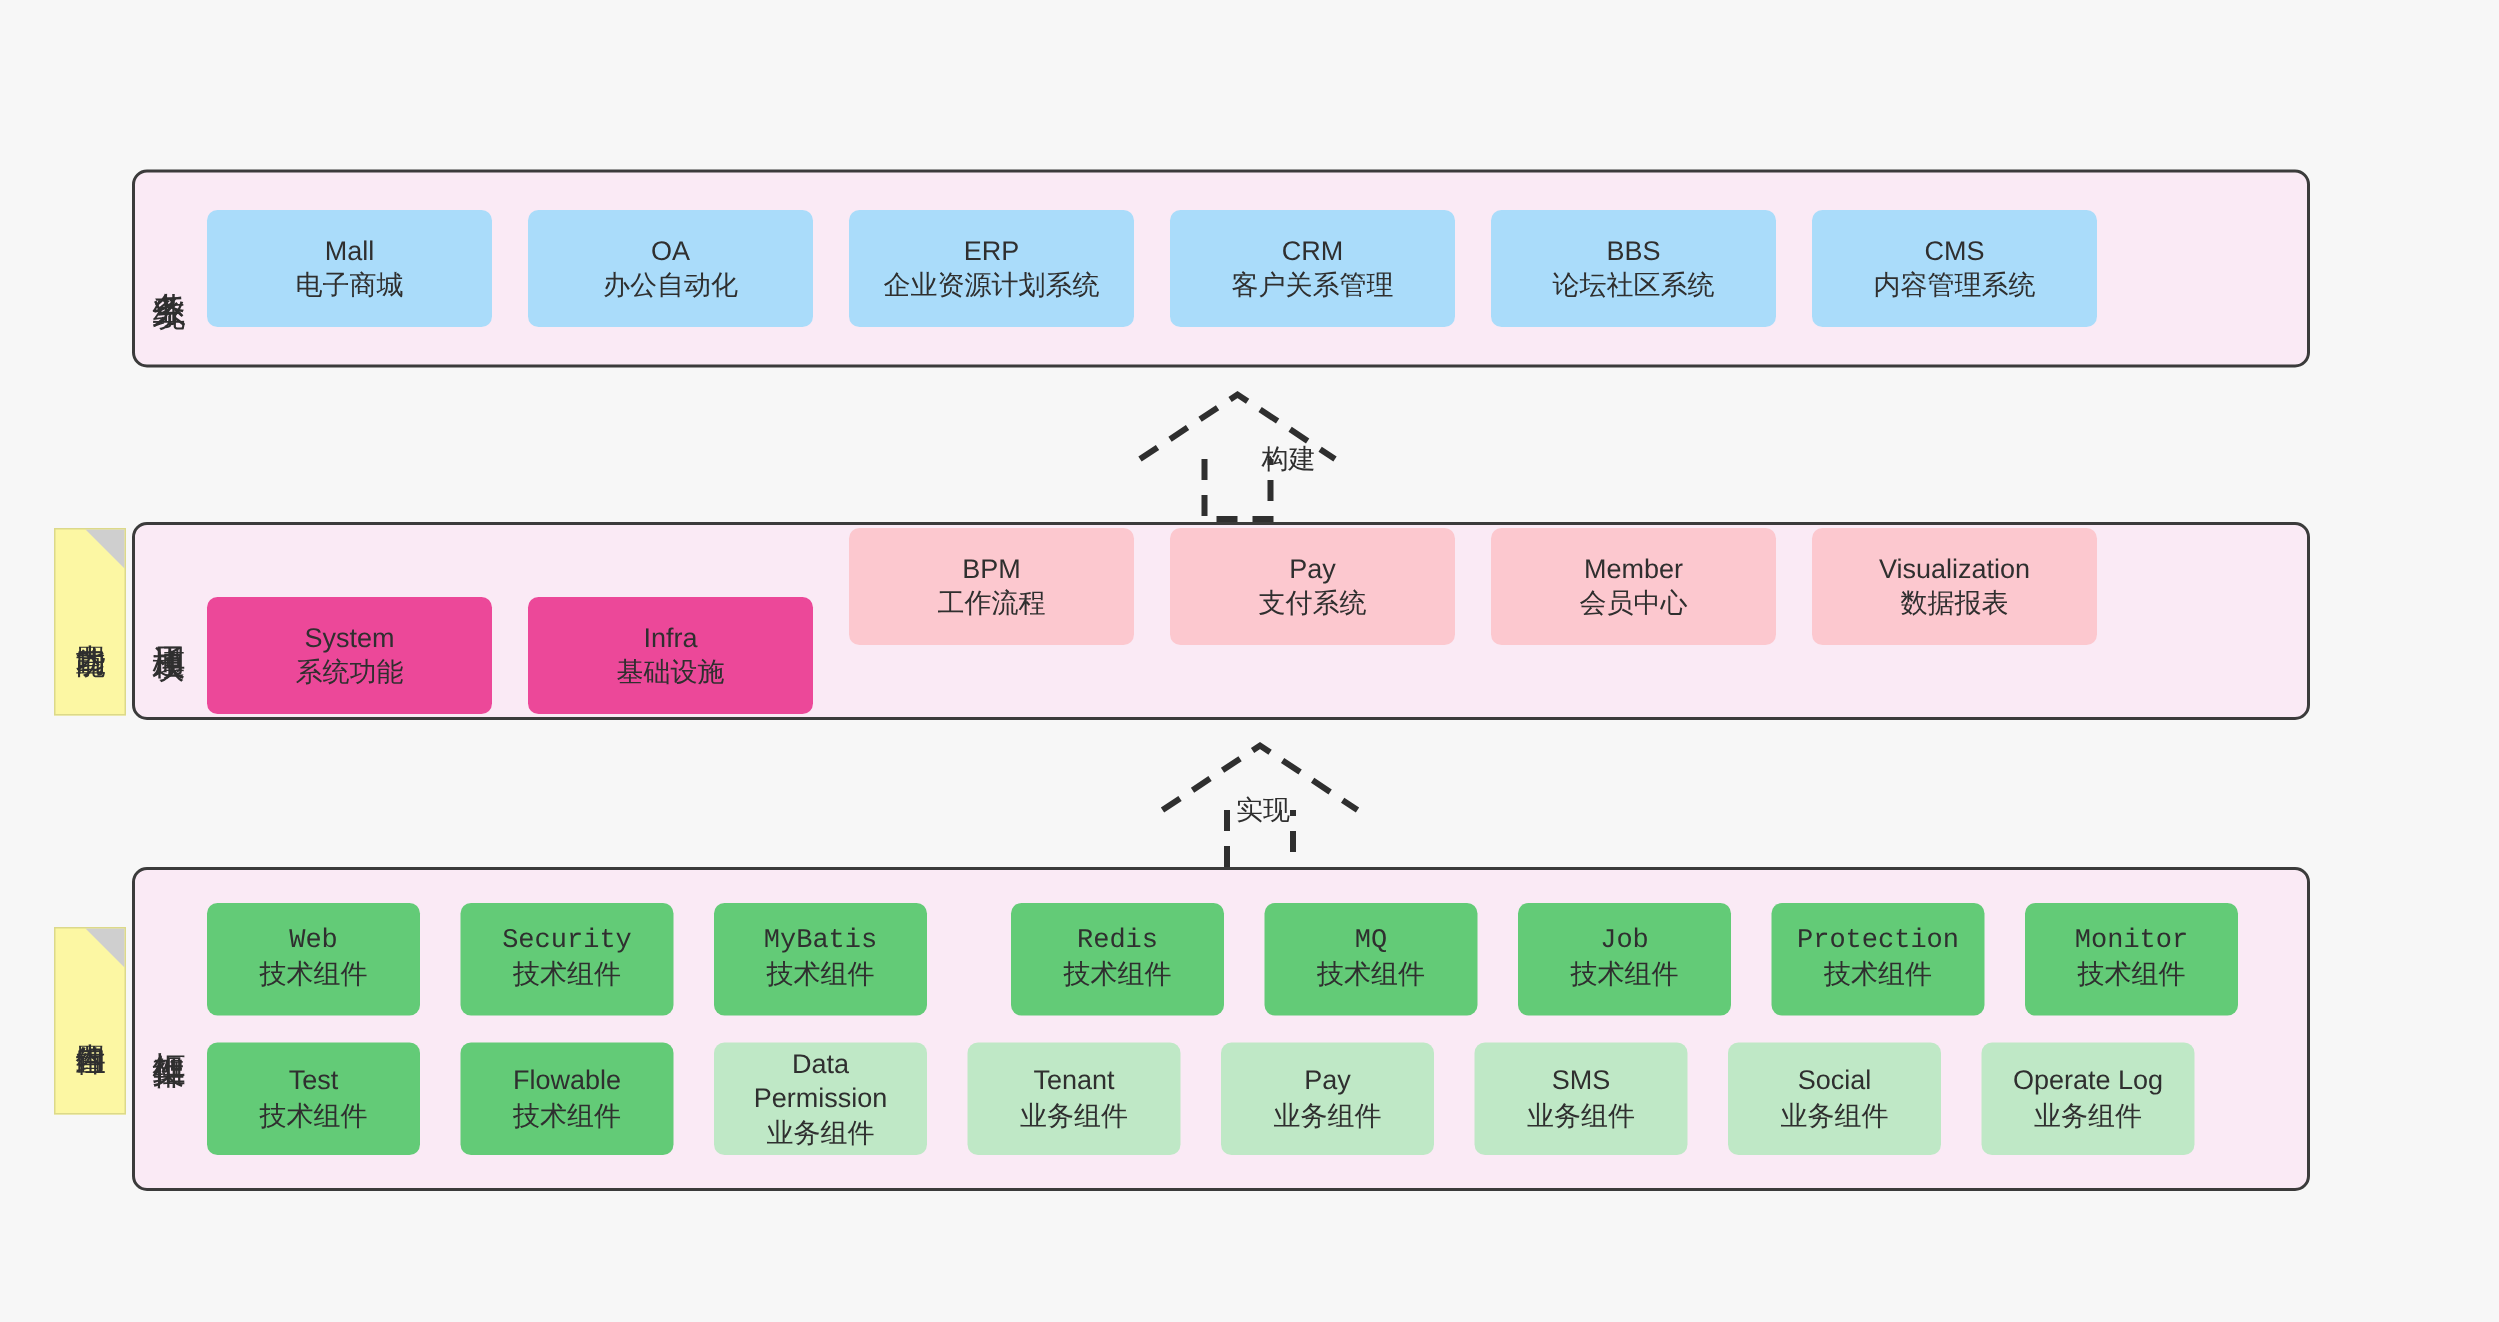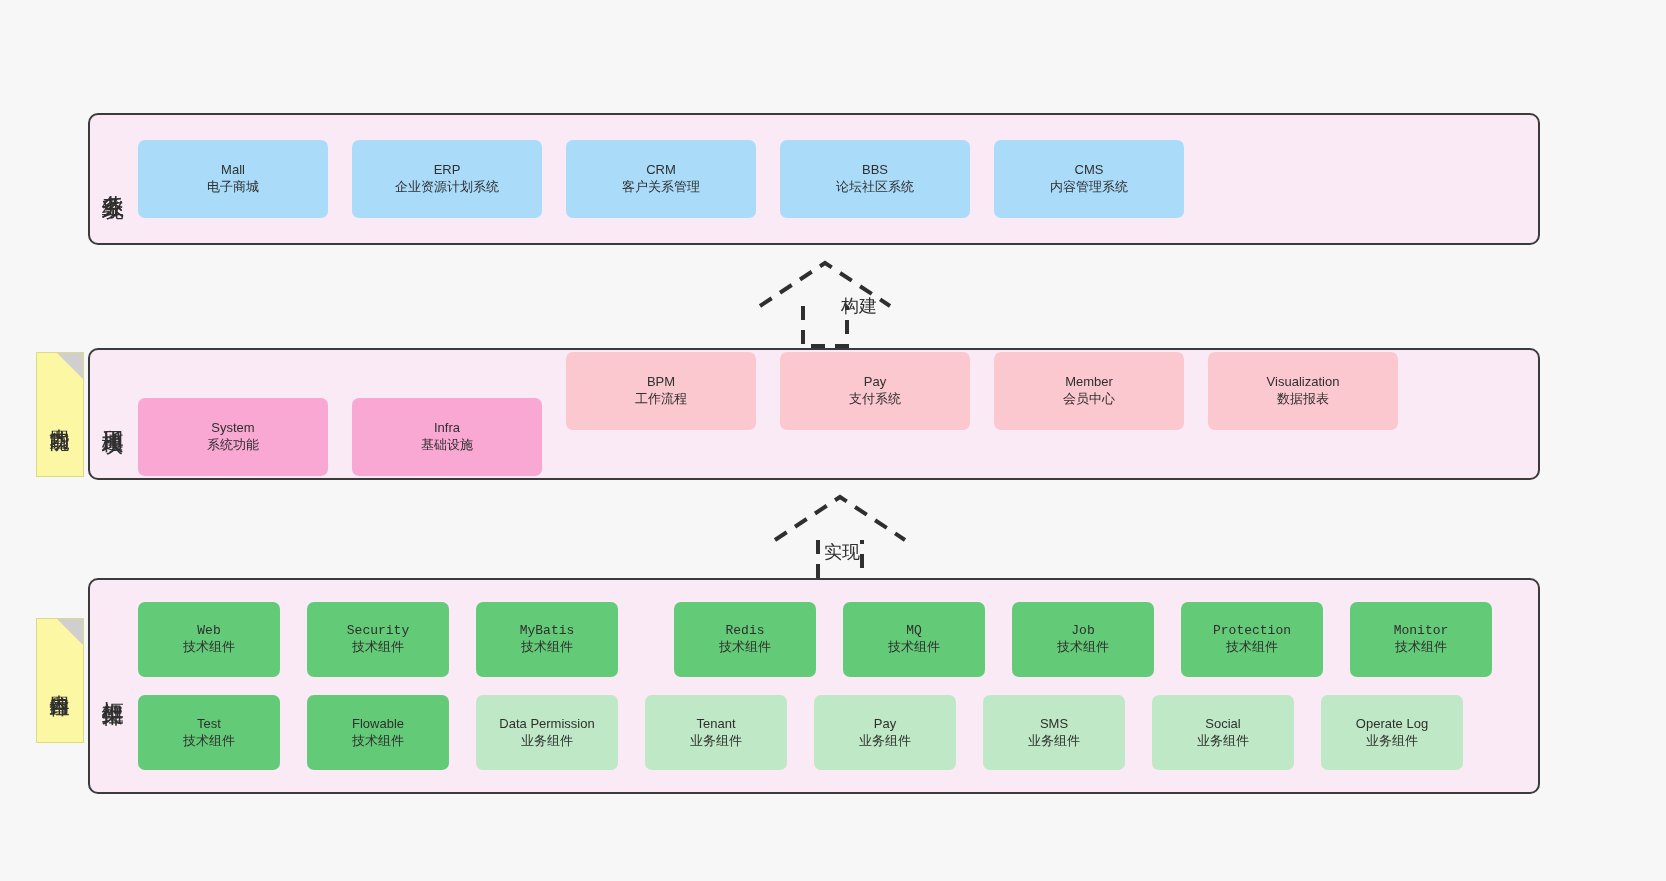--- a/index.html
+++ b/index.html
@@ -54,30 +54,30 @@
 
   
   .card {
     border-radius: 7px;
     box-sizing: border-box;
     display: flex;
     flex-direction: column;
     align-items: center;
     justify-content: center;
     text-align: center;
-    font-size: 13px;
+    font-size: 18px;
     line-height: 1.28;
     color: #2f2f2f;
     padding: 4px 6px;
   }
   .card .ln { display: block; white-space: nowrap; }
   .card.multi .ln { white-space: normal; }
 
   .c-blue        { background: #aadcfa; }
-  .c-red         { background: #f9a8d4; margin-top: 46px; }
+  .c-red         { background: #ec4899; margin-top: 46px; }
   .c-pink        { background: #fcc8cf; }
   .c-green       { background: #63cb77; }
   .c-greenlight  { background: #bfe8c6; }
 
   
   .note {
     position: absolute;
     background: #fcf7a3;
     border: 1px solid #dcd98a;
     box-sizing: border-box;
@@ -114,20 +114,24 @@
 </head>
 <body>
 
 <div class="layer" id="layer-business" style="left:88px; top:113px; width:1452px; height:132px;">
   <div class="layer-title">业务系统</div>
   <div class="layer-body">
     <div class="row" id="row-business">
         <div class="card c-blue" style="width: 190px; height: 78px;">
           <span class="ln">Mall</span>
           <span class="ln">电子商城</span>
+        </div>
+        <div class="card c-blue" style="width: 190px; height: 78px;">
+          <span class="ln">OA</span>
+          <span class="ln">办公自动化</span>
         </div>
         <div class="card c-blue" style="width: 190px; height: 78px;">
           <span class="ln">ERP</span>
           <span class="ln">企业资源计划系统</span>
         </div>
         <div class="card c-blue" style="width: 190px; height: 78px;">
           <span class="ln">CRM</span>
           <span class="ln">客户关系管理</span>
         </div>
         <div class="card c-blue" style="width: 190px; height: 78px;">
@@ -185,21 +189,21 @@
         </div>
       </div>
   </div>
 </div>
 
 <div class="uml" style="left:770px; top:492px; width:150px; height:90px;">
   <svg width="150" height="90" viewBox="0 0 150 90" aria-hidden="true">
     <path d="M 5 48 L 70 5 L 135 48" fill="none" stroke="#2f2f2f" stroke-width="4" stroke-dasharray="14 10" stroke-linecap="butt"></path>
     <path d="M 48 48 L 48 88 L 92 88 L 92 48" fill="none" stroke="#2f2f2f" stroke-width="4" stroke-dasharray="14 10" stroke-linecap="butt"></path>
   </svg>
-  <span class="uml-label" style="left:54px; top:48px;">实现</span>
+  <span class="uml-label" style="left:54px; top:36px;">实现</span>
 </div>
 
 <div class="note" style="left:36px; top:618px; width:48px; height:125px;">
   <span class="fold"></span>
   <span>内置组件</span>
 </div>
 
 <div class="layer" id="layer-framework" style="left:88px; top:578px; width:1452px; height:216px;">
   <div class="layer-title">框架组件</div>
   <div class="layer-body">

